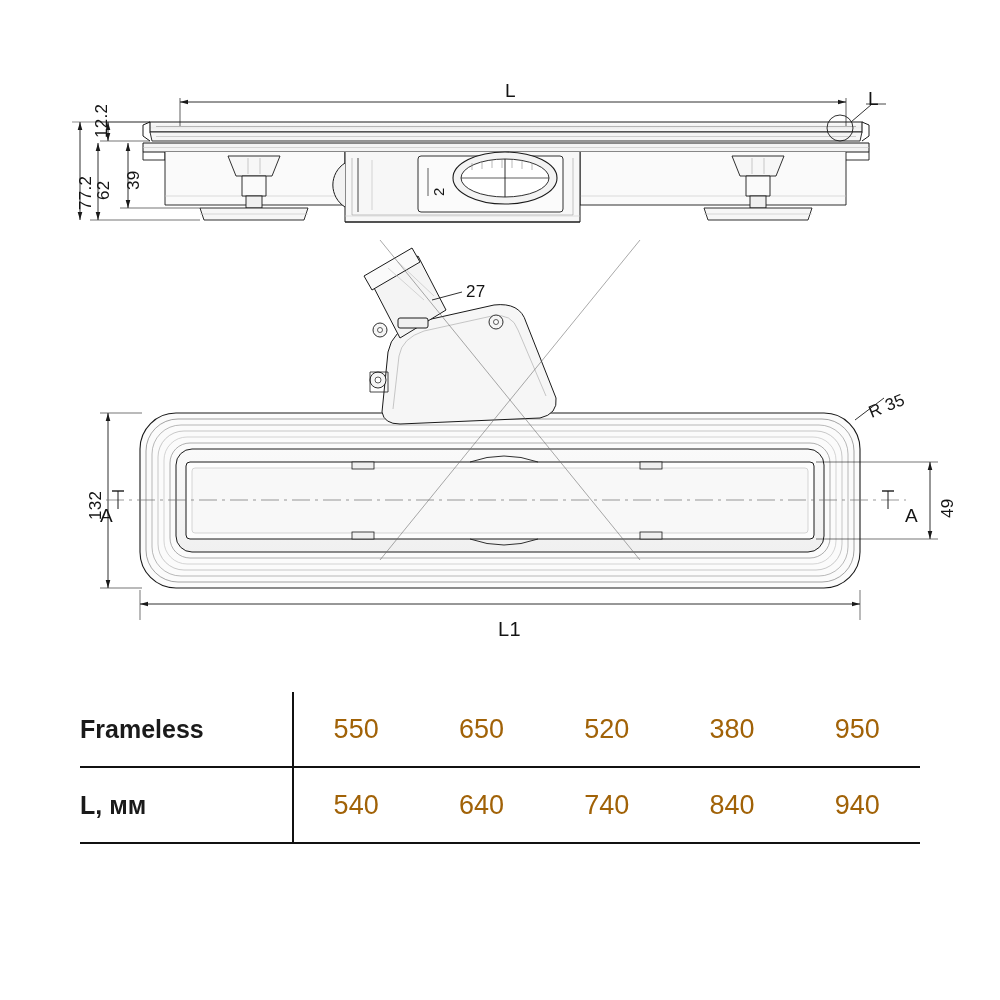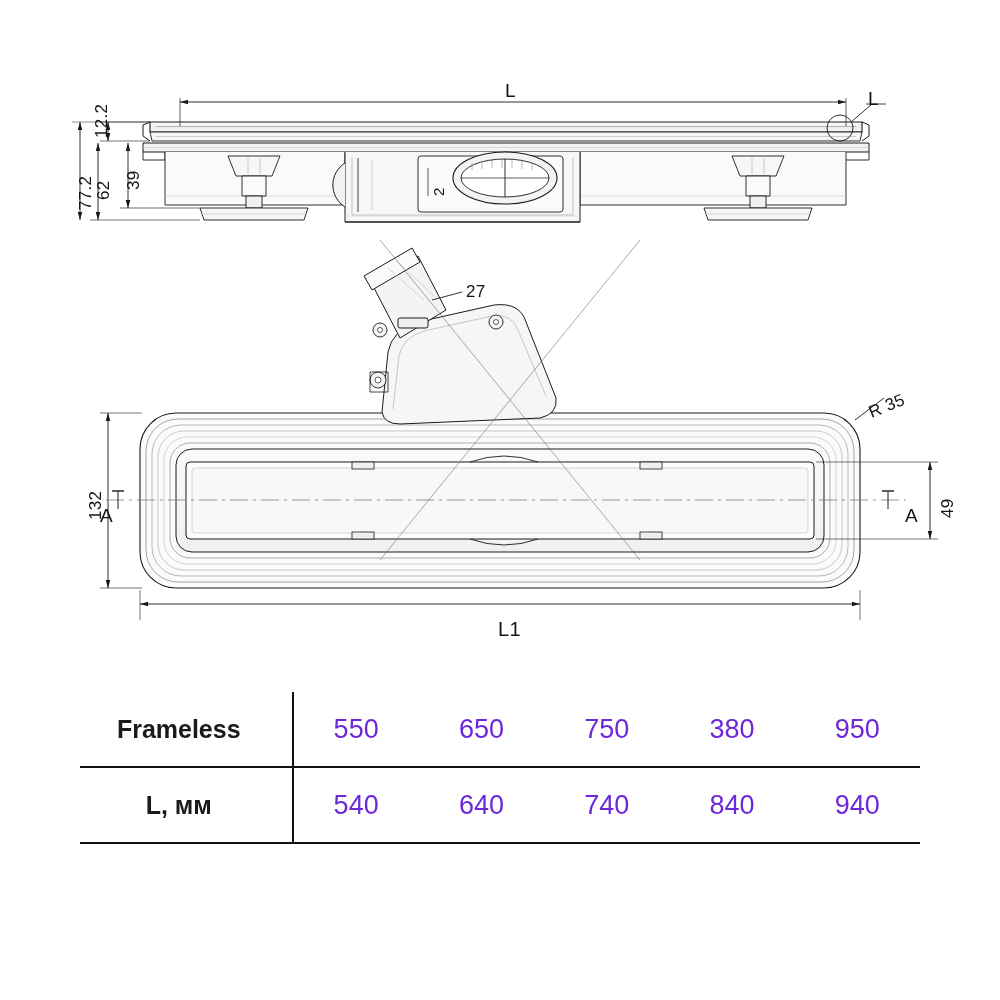--- a/index.html
+++ b/index.html
@@ -50,32 +50,31 @@
     border: none;
     padding: 0;
     height: 74px;
     vertical-align: middle;
   }
   .spec-table .rowline td {
     border-bottom: 2px solid #111;
   }
   .spec-table td.label-cell {
     width: 200px;
-    text-align: center;
     font-size: 25px;
     font-weight: bold;
     border-right: 2px solid #111;
     padding-right: 14px;
   }
   .spec-table td.val-cell {
     width: 128px;
     text-align: center;
     font-size: 27px;
     font-weight: normal;
-    color: #6d28d9;
+    color: #a16207;
   }
 </style>
 </head>
 <body>
 
 <div class="sheet">
 
   <svg class="drawing" viewBox="0 0 1000 1000">
     <defs>
       <marker id="arrL" markerWidth="10" markerHeight="8" refX="9" refY="4" orient="auto">
@@ -281,21 +280,21 @@
   <div class="dim-label" style="left:498px; top:598px; font-size:20px;margin-top:20px;">L1</div>
   <div class="dim-label" style="left:100px; top:505px; font-size:19px;">A</div>
   <div class="dim-label" style="left:905px; top:505px; font-size:19px;">A</div>
 
   <table class="spec-table">
     <tbody>
       <tr class="rowline">
         <td class="label-cell">Frameless</td>
         <td class="val-cell">550</td>
         <td class="val-cell">650</td>
-        <td class="val-cell">750</td>
+        <td class="val-cell">520</td>
         <td class="val-cell">380</td>
         <td class="val-cell">950</td>
       </tr>
       <tr class="rowline">
         <td class="label-cell">L, мм</td>
         <td class="val-cell">540</td>
         <td class="val-cell">640</td>
         <td class="val-cell">740</td>
         <td class="val-cell">840</td>
         <td class="val-cell">940</td>

